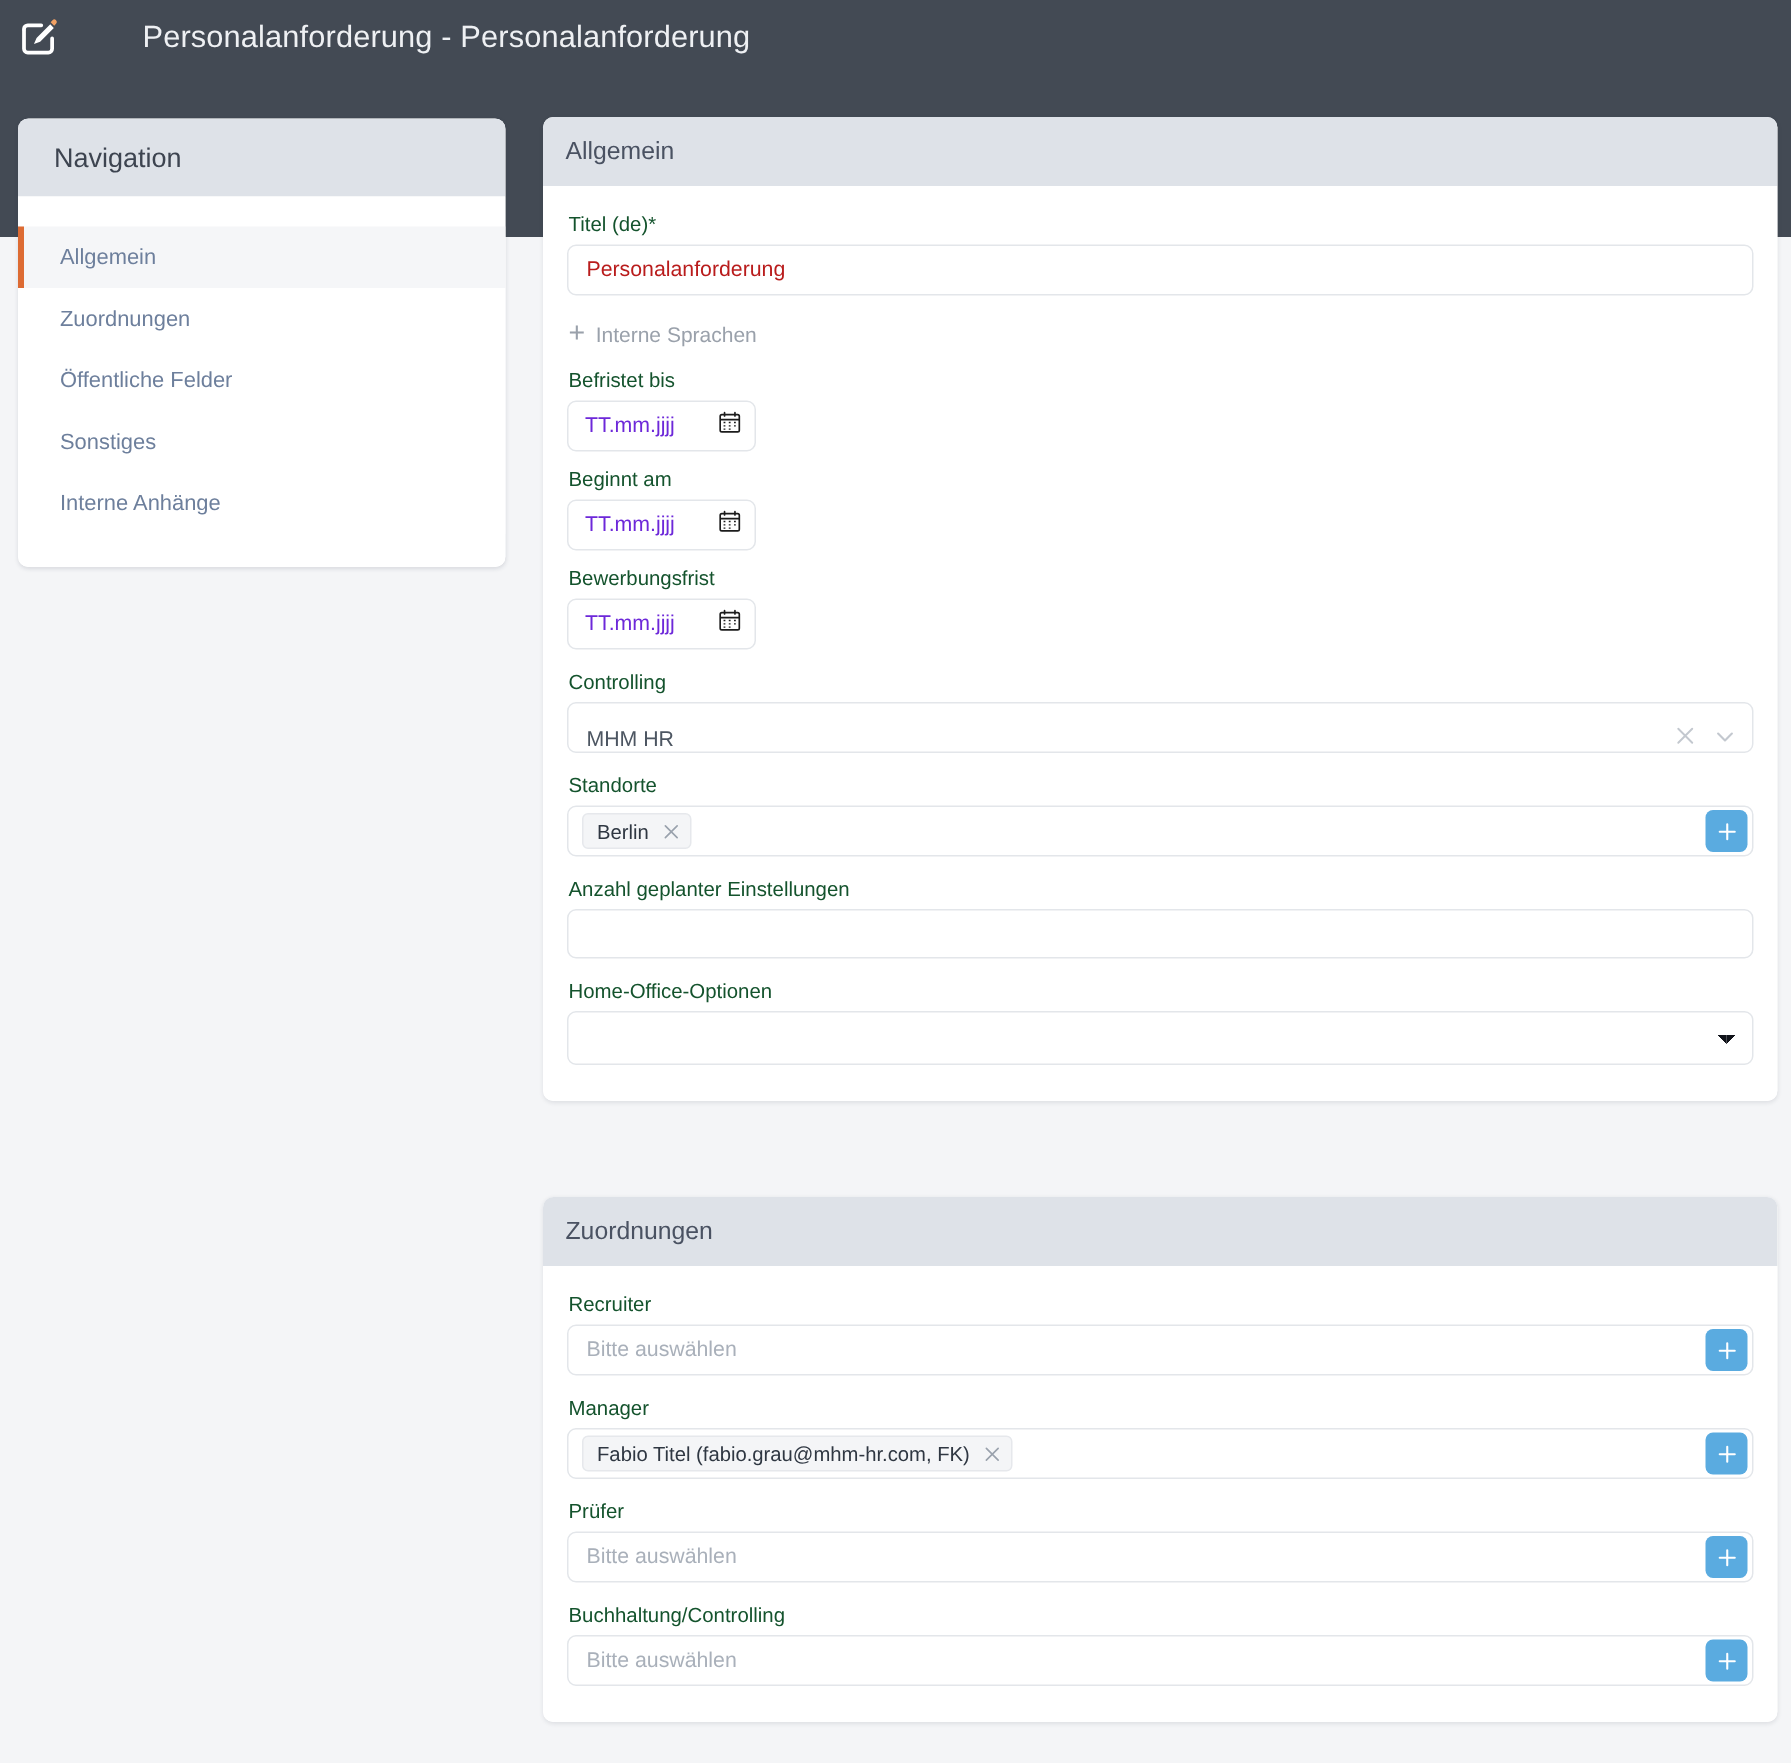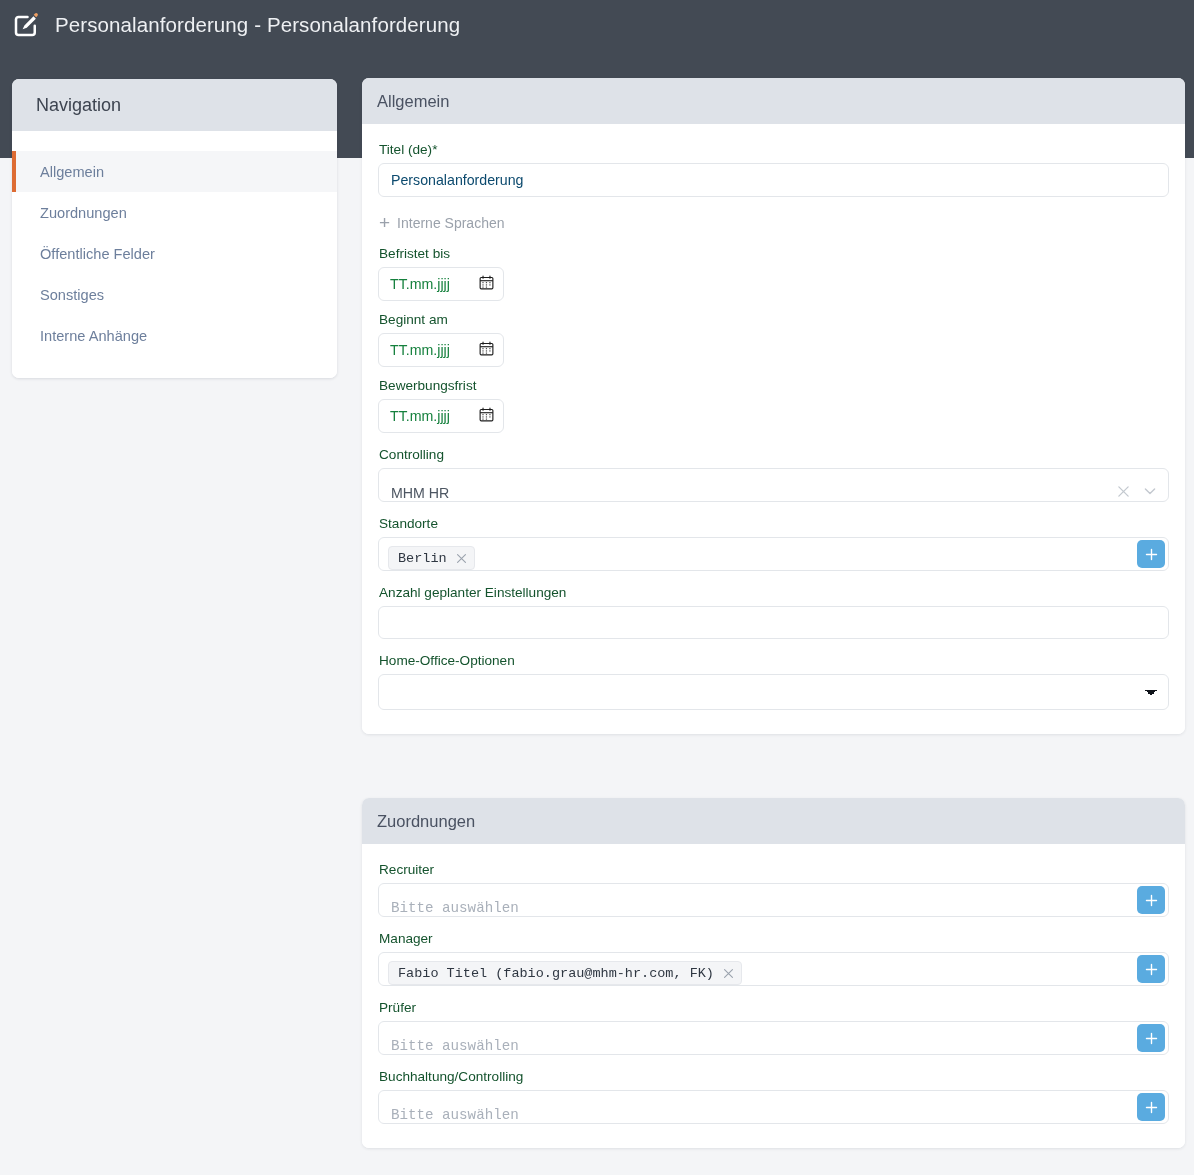--- a/index.html
+++ b/index.html
@@ -12,21 +12,21 @@
   }
 
   
   .topbar {
     position: absolute; top: 0; left: 0;
     width: 1194px; height: 158px;
     background: #434a54;
   }
   .topbar-inner {
     display: flex; align-items: center;
-    height: 44px; padding-left: 11px; padding-top: 6px;
+    height: 44px; padding-left: 11px; padding-top: 6px; gap: 40px;
   }
   .edit-icon {
     width: 30px; height: 30px;
     position: relative;
     flex: 0 0 30px;
     margin-right: 14px;
   }
   .edit-icon svg { display: block; }
   .topbar-title {
     color: #eef0f3;
@@ -101,21 +101,21 @@
   }
 
   
   .tinput {
     width: 100%;
     height: 34px;
     border: 1px solid #e3e6ea;
     border-radius: 6px;
     padding: 0 12px;
     font-size: 14.2px;
-    color: #0c4a6e;
+    color: #b91c1c;
     font-family: "Liberation Sans", sans-serif;
     background: #fff;
     outline: none;
   }
   .tinput::placeholder { color: #a9b0ba; }
   .tinput.tall { height: 33px; }
 
   .addlang {
     display: flex; align-items: center;
     color: #9aa1ab;
@@ -136,21 +136,21 @@
   .datebox {
     width: 126px; height: 34px;
     border: 1px solid #e3e6ea;
     border-radius: 6px;
     display: flex; align-items: center;
     justify-content: space-between;
     padding: 0 9px 0 11px;
     background: #fff;
     cursor: text;
   }
-  .date-ph { color: #15803d; font-size: 14.2px; text-align: right; }
+  .date-ph { color: #6d28d9; font-size: 14.2px; text-align: right; }
   .cal-icon { display: block; }
 
   
   .selbox {
     width: 100%; height: 34px;
     border: 1px solid #e3e6ea;
     border-radius: 6px;
     display: flex; align-items: center;
     padding: 16px 11px 0 12px;
     background: #fff;
@@ -159,23 +159,22 @@
   .selbox .selval { flex: 1; color: #4d5662; font-size: 14.2px; }
   .selbox .ic { margin-left: 13px; opacity: .85; }
 
   
   .taginput {
     position: relative;
     width: 100%; min-height: 34px;
     border: 1px solid #e3e6ea;
     border-radius: 6px;
     background: #fff;
-    display: flex; align-items: flex-end;
+    display: flex; align-items: center;
     padding: 0 44px 0 5px;
-    font-family: Liberation Mono, monospace;
   }
   .chip {
     display: inline-flex; align-items: center;
     background: #f4f5f7;
     border: 1px solid #e6e8ec;
     border-radius: 4px;
     height: 24px;
     padding: 0 7px 0 9px;
     font-size: 13.5px;
     color: #2f3742;

